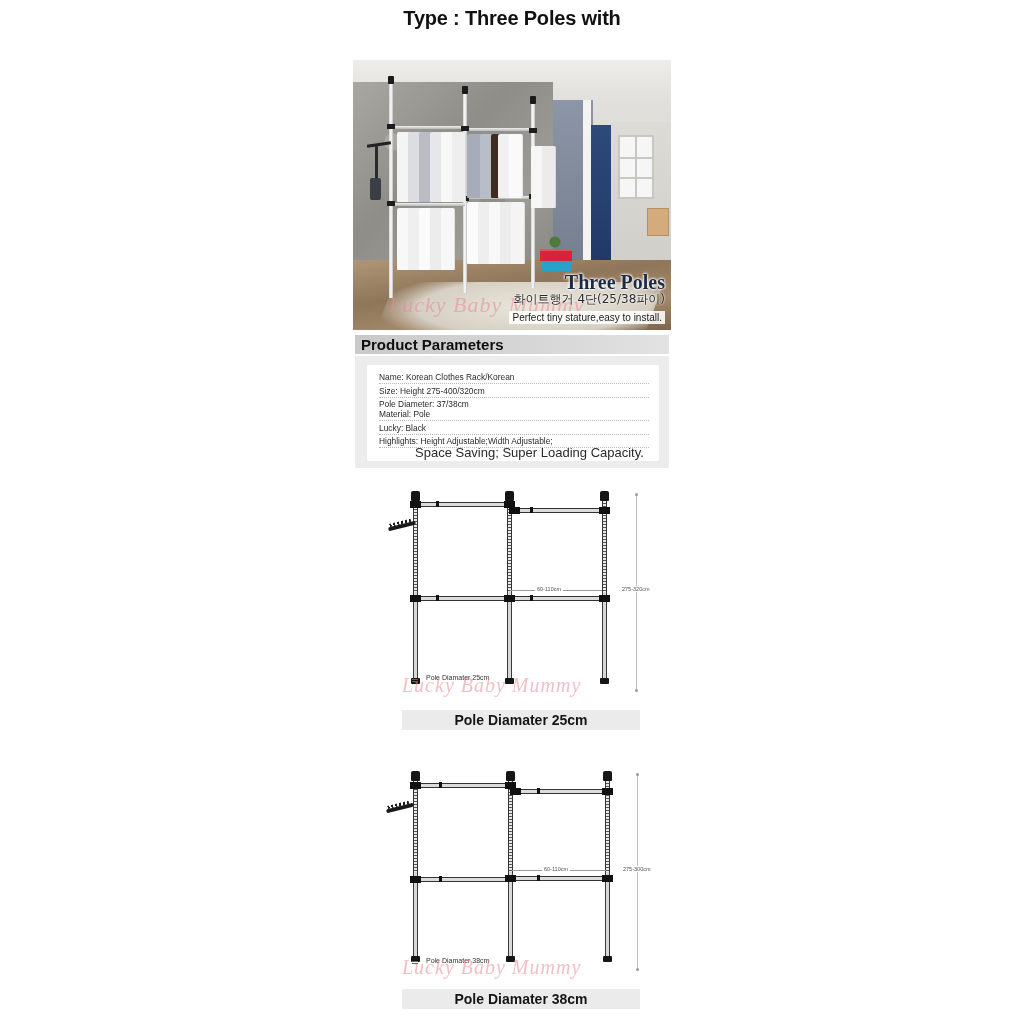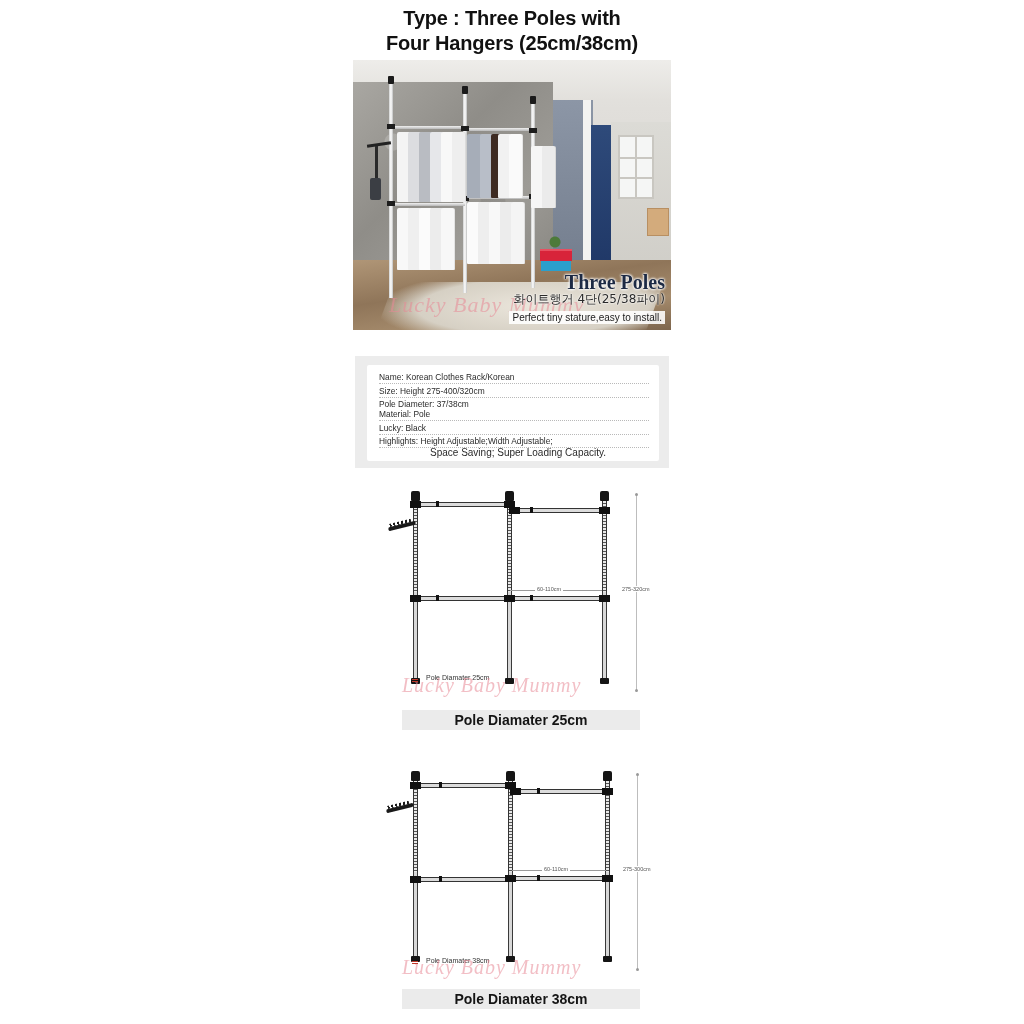--- a/index.html
+++ b/index.html
@@ -92,21 +92,21 @@
       position: absolute; left: 3px; top: 356px; width: 314px; height: 112px; background: #ececec;
     }
     .params-card {
       position: absolute; left: 12px; top: 9px; width: 292px; height: 96px; background: #fff;
       border-radius: 2px;
     }
     .param-row {
       position: absolute; left: 12px; width: 270px; font-size: 8.4px; line-height: 10px; color: #2a2a2a;
       border-bottom: 1px dotted #b9b9b9; padding-bottom: 1px; white-space: nowrap;
     }
-    .param-cont { position: absolute; left: 63px; font-size: 10px; line-height: 10px; color: #2a2a2a; white-space: nowrap; }
+    .param-cont { position: absolute; left: 48px; font-size: 13px; line-height: 10px; color: #2a2a2a; white-space: nowrap; }
 
     
     .diagram { position: absolute; left: 30px; width: 280px; }
     .d-pole { position: absolute; width: 5px; background: repeating-linear-gradient(180deg,#555 0 1px,#e9e9e9 1px 3px); border-left: 1px solid #333; border-right: 1px solid #333; }
     .d-pole-lower { position: absolute; width: 5px; background: #d8d8d8; border-left: 1px solid #3a3a3a; border-right: 1px solid #3a3a3a; }
     .d-cap { position: absolute; width: 9px; height: 10px; background: #151515; border-radius: 2px 2px 1px 1px; }
     .d-foot { position: absolute; width: 9px; height: 6px; background: #151515; border-radius: 1px; }
     .d-bar { position: absolute; height: 5px; background: linear-gradient(180deg,#333 0 1px,#dcdcdc 1px 4px,#333 4px 5px); }
     .d-joint { position: absolute; width: 11px; height: 7px; background: #111; }
     .d-clip { position: absolute; width: 3px; height: 6px; background: #111; }
@@ -125,21 +125,20 @@
       text-align: center; font-weight: 900; font-size: 14px; line-height: 20px; color: #151515;
     }
   </style>
 </head>
 <body>
 
 <div class="page">
 
   <div class="title">
     <span class="title-line">Type : Three Poles with</span>
-    <span class="title-line">Four Hangers (25cm/38cm)</span>
   </div>
 
   <div class="photo">
     <div class="ceiling"></div>
     <div class="concrete"></div>
     <div class="blue-wall"></div>
     <div class="white-pillar"></div>
     <div class="dark-door"></div>
     <div class="back-room"></div>
     <div class="window"></div>
@@ -209,20 +208,23 @@
 
     <div class="watermark" style="left:36px; top:232px; font-size:22px;">Lucky Baby Mummy</div>
 
     <div class="photo-badge">
       <div class="badge-title">Three Poles</div>
       <div class="badge-korean">화이트행거 4단(25/38파이)</div>
       <div class="badge-tag">Perfect tiny stature,easy to install.</div>
     </div>
   </div>
 
+  <div class="params-header">
+    <span class="params-header-text">Product Parameters</span>
+  </div>
   <div class="params-panel">
     <div class="params-card">
       <div class="param-row" style="top:7px;">Name: Korean Clothes Rack/Korean</div>
       <div class="param-row" style="top:21px;">Size: Height 275-400/320cm</div>
       <div class="param-row" style="top:34px; border-bottom:none;">Pole Diameter: 37/38cm</div>
       <div class="param-row" style="top:44px;">Material: Pole</div>
       <div class="param-row" style="top:58px;">Lucky: Black</div>
       <div class="param-row" style="top:71px;">Highlights: Height Adjustable;Width Adjustable;</div>
       <div class="param-cont" style="top:83px;">Space Saving; Super Loading Capacity.</div>
     </div>

